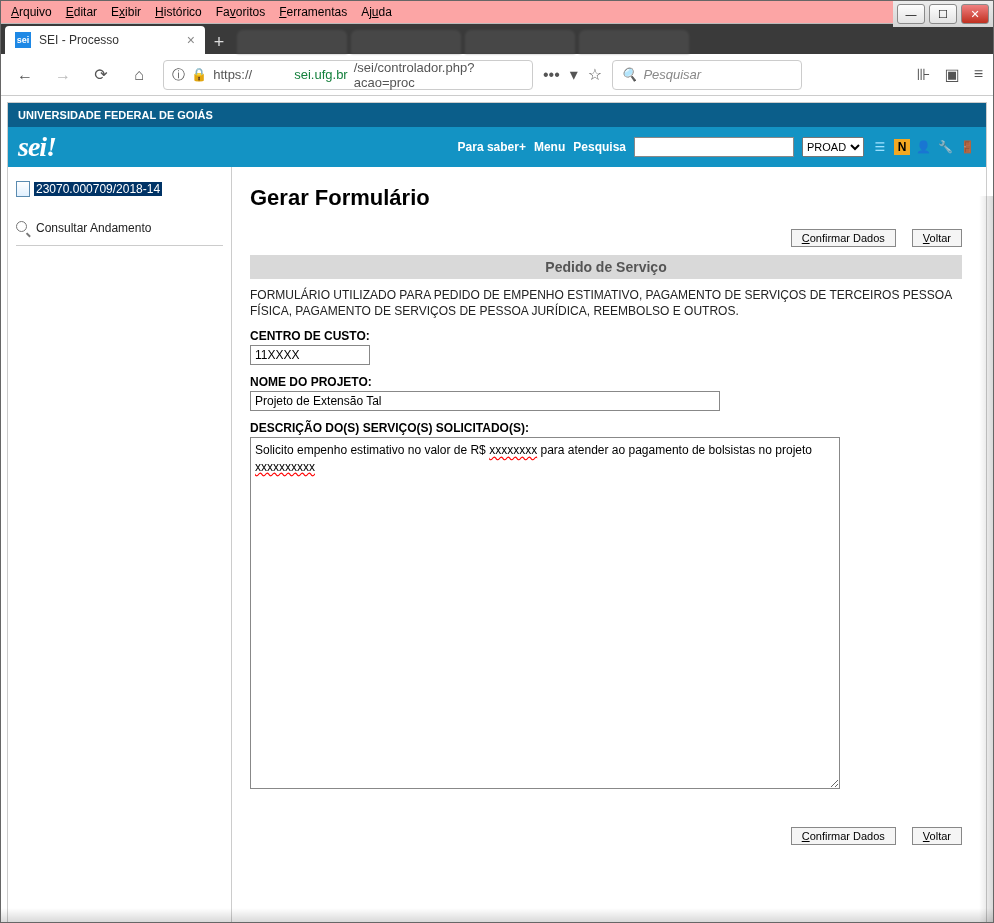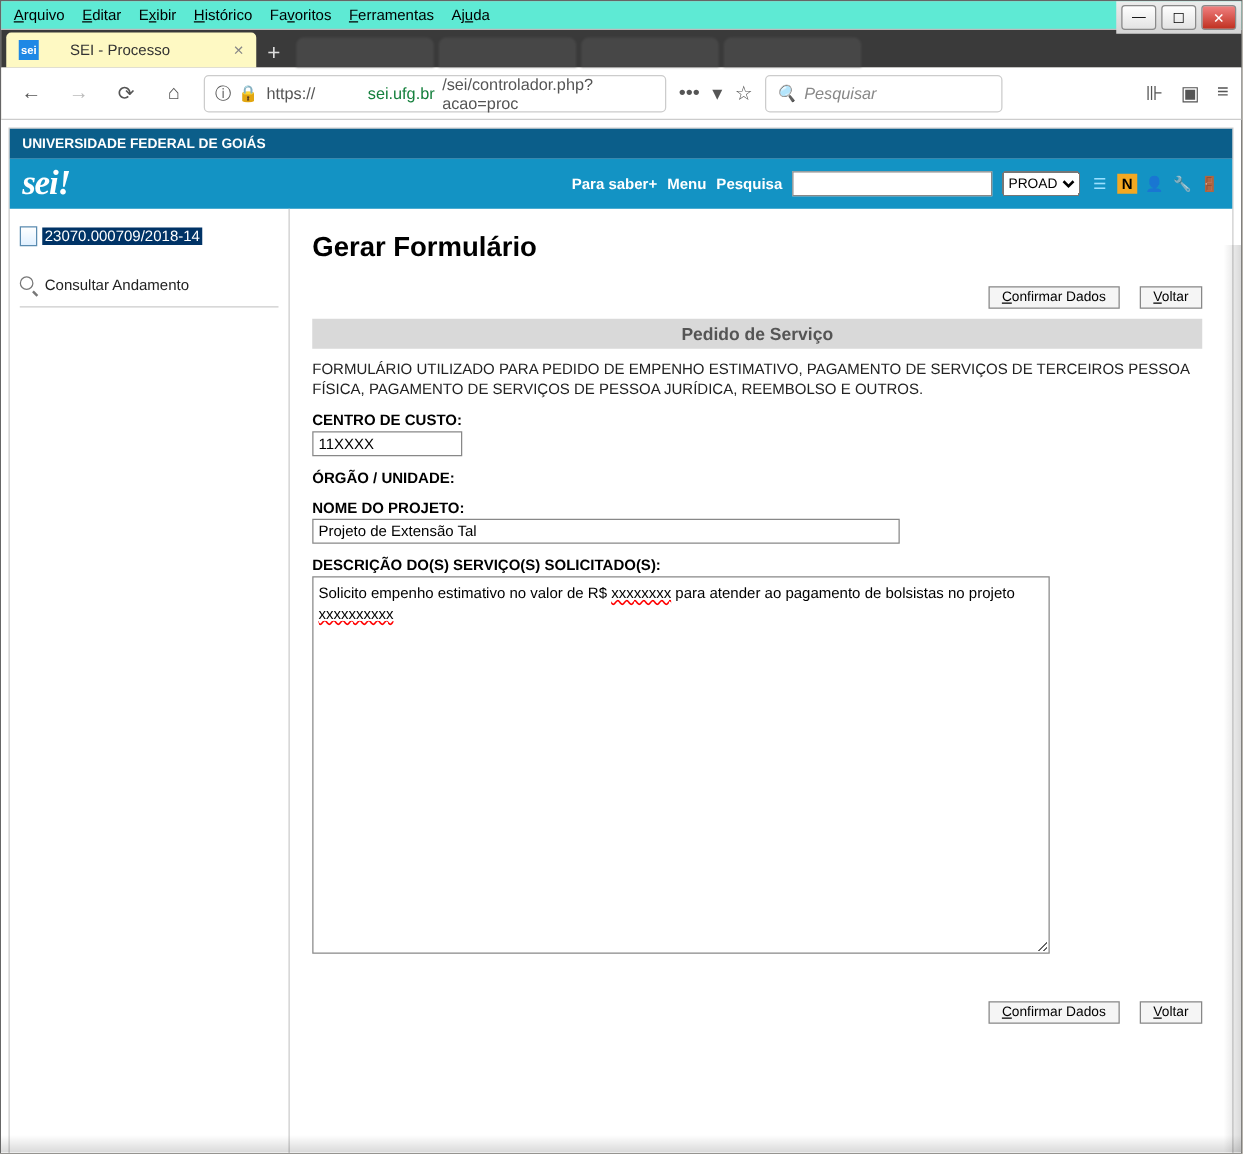--- a/index.html
+++ b/index.html
@@ -1,29 +1,29 @@
 <!DOCTYPE html>
 <html><head>
 <meta charset="utf-8">
 <style>
   * { box-sizing: border-box; margin: 0; padding: 0; }
   body { font-family: "Segoe UI", Tahoma, sans-serif; font-size: 12px; background: #d4d0c8; width: 994px; height: 923px; overflow: hidden; }
 
   
   .window { width: 994px; height: 923px; display: flex; flex-direction: column; border: 1px solid #666; }
-  .menubar { background: #5eead4; padding: 2px 4px; font-size: 12px; display: flex; gap: 2px; border-bottom: 1px solid #bbb; }
+  .menubar { background: #fca5a5; padding: 2px 4px; font-size: 12px; display: flex; gap: 2px; border-bottom: 1px solid #bbb; }
   .menubar span { padding: 2px 6px; cursor: default; }
   .menubar span u { text-decoration: underline; }
   .titlebar { height: 26px; background: linear-gradient(to bottom, #ececec, #d4d4d4); display: flex; justify-content: flex-end; align-items: center; padding: 0 4px; gap: 4px; position: absolute; top: 1px; right: 1px; }
   .winbtn { width: 28px; height: 20px; background: linear-gradient(to bottom,#fefefe,#e3e3e3); border: 1px solid #8a8a8a; border-radius: 3px; display: flex; align-items: center; justify-content: center; font-size: 11px; }
   .winbtn.close { background: linear-gradient(to bottom,#f08080,#c03020); color: #fff; }
 
   
   .tabstrip { background: #3a3a3a; height: 30px; display: flex; align-items: flex-end; padding-left: 4px; }
-  .tab { background: #fef9c3; height: 28px; border-radius: 4px 4px 0 0; display: flex; align-items: center; padding: 0 10px; gap: 25px; font-size: 12px; color: #333; min-width: 200px; justify-content: space-between; }
+  .tab { background: #ffffff; height: 28px; border-radius: 4px 4px 0 0; display: flex; align-items: center; padding: 0 10px; gap: 8px; font-size: 12px; color: #333; min-width: 200px; justify-content: space-between; }
   .tab .favicon { width: 16px; height: 16px; background: #1e88e5; color: #fff; font-size: 9px; display: flex; align-items: center; justify-content: center; font-weight: bold; }
   .tab .close-x { color: #888; font-size: 14px; margin-left: auto; }
   .newtab { width: 28px; height: 24px; display: flex; align-items: center; justify-content: center; color: #ddd; font-size: 18px; }
   .tab.bg { background: #555; color: #ccc; min-width: 110px; border-radius: 6px 6px 0 0; margin-left: 4px; height: 24px; opacity: .5; filter: blur(1px); }
 
   
   .toolbar { background: #fff; height: 42px; display: flex; align-items: center; padding: 0 10px; gap: 10px; border-bottom: 1px solid #ccc; }
   .navbtn { width: 28px; height: 28px; display: flex; align-items: center; justify-content: center; color: #555; font-size: 16px; border-radius: 4px; }
   .navbtn.disabled { color: #bbb; }
   .urlbox { flex: 1; height: 30px; border: 1px solid #ccc; border-radius: 4px; display: flex; align-items: center; padding: 0 8px; gap: 6px; font-size: 13px; color: #555; max-width: 370px; }
@@ -65,21 +65,21 @@
   .rightpane { flex: 1; padding: 18px 24px 18px 18px; position: relative; overflow-y: scroll; }
   .rightpane h1 { font-size: 22px; font-weight: bold; margin-bottom: 18px; }
   .btnrow { display: flex; justify-content: flex-end; gap: 16px; margin: 8px 0; }
   .btn { border: 1px solid #888; background: #f5f5f5; padding: 2px 10px; font-size: 11px; cursor: pointer; }
   .btn u { text-decoration: underline; }
   .form-title { background: #d9d9d9; text-align: center; font-weight: bold; color: #555; padding: 4px; font-size: 14px; margin: 4px 0 8px 0; }
   .desc { font-size: 12px; color: #222; line-height: 1.35; margin-bottom: 6px; }
   .lbl { font-weight: bold; font-size: 12px; margin-top: 10px; }
   .txt { width: 470px; border: 1px solid #888; padding: 2px 4px; font-size: 12px; margin-top: 2px; }
   .txt.sm { width: 120px; }
-  .ta { width: 590px; height: 302px; border: 1px solid #888; padding: 4px; font-size: 12px; resize: both; overflow: auto; margin-top: 2px; line-height: 1.35; }
+  .ta { width: 590px; height: 352px; border: 1px solid #888; padding: 4px; font-size: 12px; resize: both; overflow: auto; margin-top: 2px; line-height: 1.35; }
   .spellerr { text-decoration: underline wavy red; text-decoration-skip-ink: none; }
 
   .shadow-r { position: absolute; right: 0; top: 100px; bottom: 0; width: 14px; background: linear-gradient(to left, rgba(0,0,0,.15), transparent); pointer-events: none; }
   .shadow-b { position: absolute; left: 0; right: 0; bottom: 0; height: 14px; background: linear-gradient(to top, rgba(0,0,0,.15), transparent); pointer-events: none; }
 </style>
 </head>
 <body>
 
 <div class="window">
 
@@ -185,21 +185,20 @@
             <button class="btn"><u>V</u>oltar</button>
           </div>
 
           <div class="form-title">Pedido de Serviço</div>
 
           <div class="desc">FORMULÁRIO UTILIZADO PARA PEDIDO DE EMPENHO ESTIMATIVO, PAGAMENTO DE SERVIÇOS DE TERCEIROS PESSOA FÍSICA, PAGAMENTO DE SERVIÇOS DE PESSOA JURÍDICA, REEMBOLSO E OUTROS.</div>
 
           <div class="lbl">CENTRO DE CUSTO:</div>
           <input class="txt sm" value="11XXXX" style="">
 
-          <div class="lbl">ÓRGÃO / UNIDADE:</div>
 
           <div class="lbl">NOME DO PROJETO:</div>
           <input class="txt" value="Projeto de Extensão Tal" style="">
 
           <div class="lbl">DESCRIÇÃO DO(S) SERVIÇO(S) SOLICITADO(S):</div>
           <div class="ta" contenteditable="true" style=""><span>Solicito empenho estimativo no valor de R$ </span><span class="spellerr">xxxxxxxx</span><span> para atender ao pagamento de bolsistas no projeto </span><br><span class="spellerr">xxxxxxxxxx</span></div>
 
           <div style="height:30px"></div>
           <div class="btnrow">
             <button class="btn"><u>C</u>onfirmar Dados</button>

